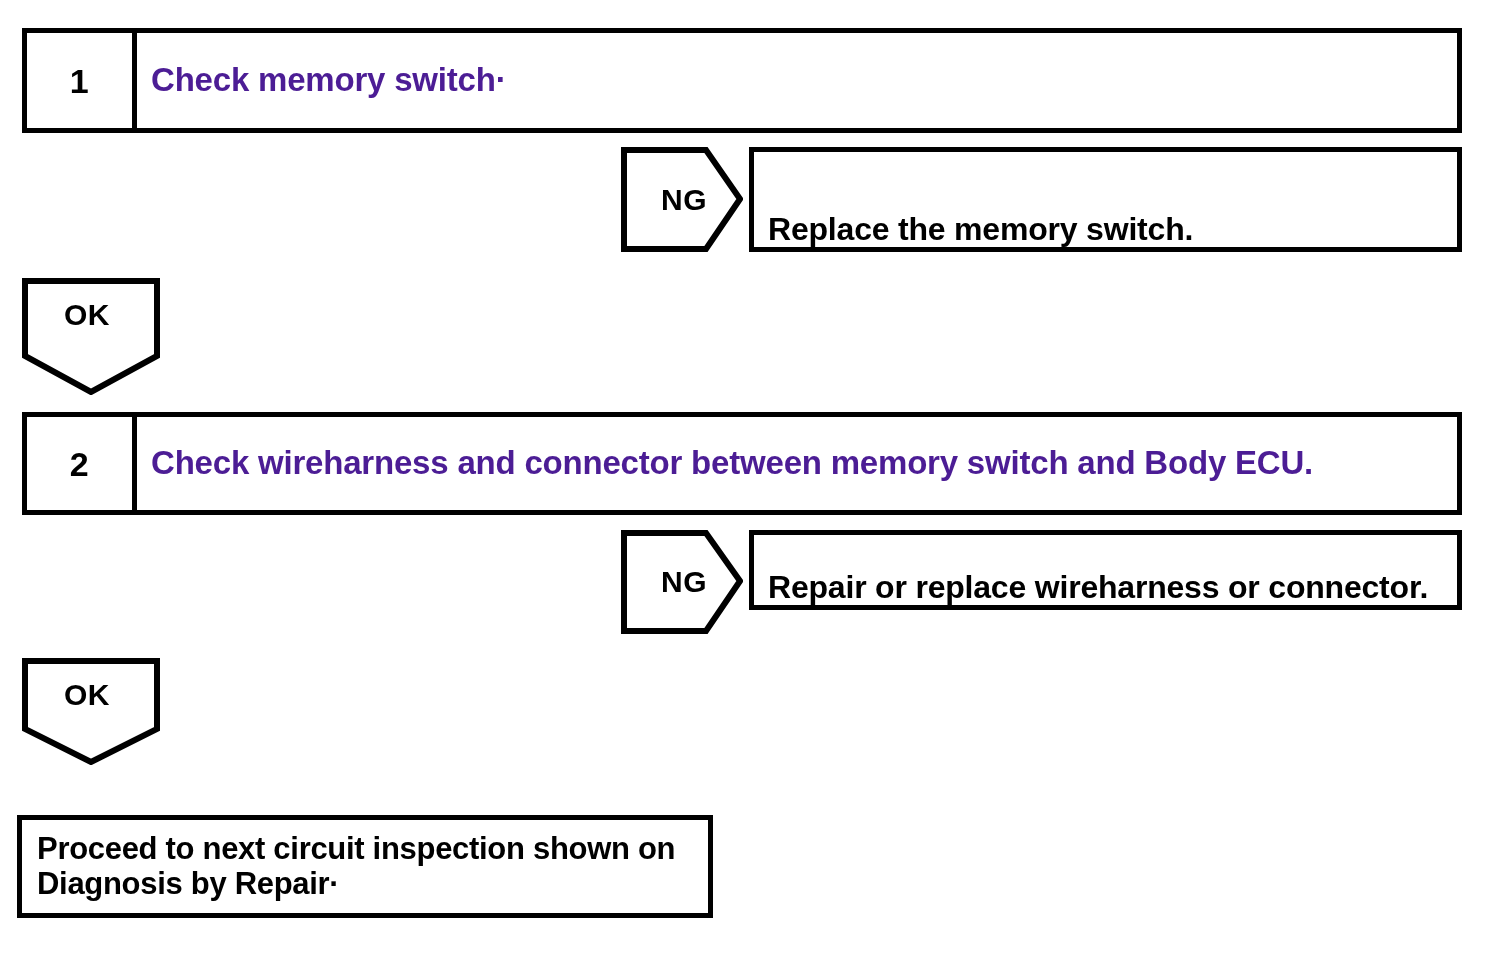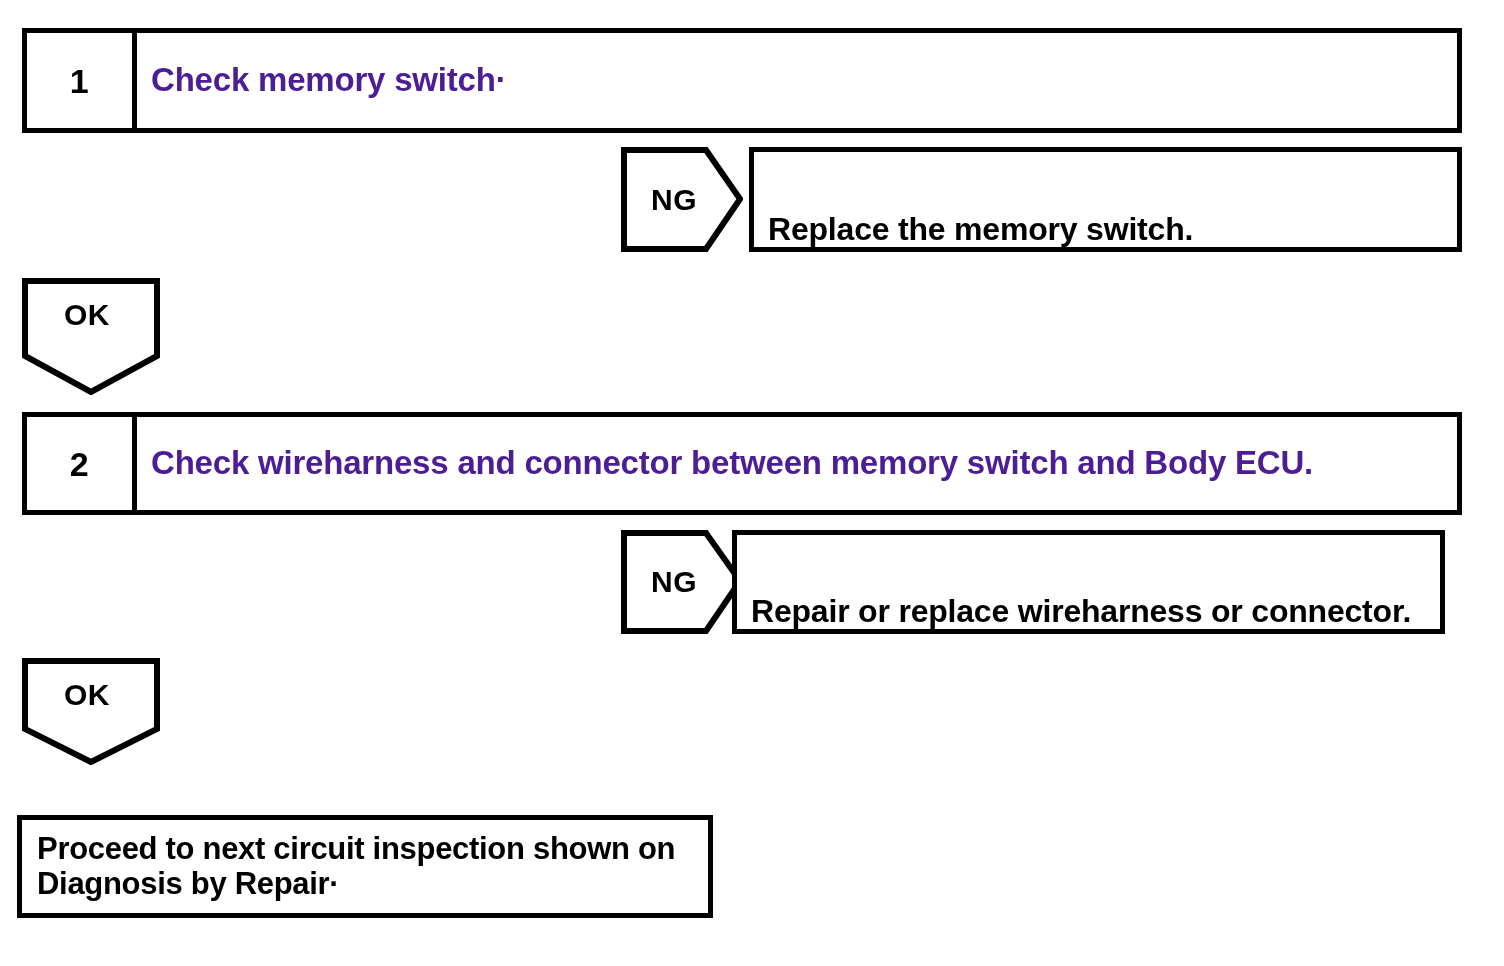--- a/index.html
+++ b/index.html
@@ -108,21 +108,21 @@
     top: 0;
     display: block;
   }
   .ng-label {
     position: relative;
     font-size: 30px;
     font-weight: bold;
     color: #000000;
     line-height: 1;
     letter-spacing: 0.5px;
-    margin-left: 30px;
+    margin-left: 40px;
   }
 
   
   .ok-arrow {
     position: absolute;
   }
   .ok-arrow svg {
     position: absolute;
     left: 0;
     top: 0;
@@ -181,21 +181,21 @@
     </div>
   </div>
 
   <div class="ng-arrow" style="left:621px; top:530px; width:122px; height:104px;">
     <svg width="122" height="104" viewBox="0 0 122 104">
       <polygon points="3,3 85,3 119,51 85,101 3,101" fill="#ffffff" stroke="#000000" stroke-width="6" stroke-linejoin="miter"></polygon>
     </svg>
     <span class="ng-label">NG</span>
   </div>
 
-  <div class="result-box" style="left:732px; top:530px; width:713px; height:104px;">
+  <div class="result-box" style="left:749px; top:530px; width:713px; height:80px;">
     <span class="result-text">Repair or replace wireharness or connector.</span>
   </div>
 
   <div class="ok-arrow" style="left:22px; top:658px; width:138px; height:107px;">
     <svg width="138" height="107" viewBox="0 0 138 107">
       <polygon points="3,3 135,3 135,71 69,104 3,71" fill="#ffffff" stroke="#000000" stroke-width="6" stroke-linejoin="miter"></polygon>
     </svg>
     <span class="ok-label">OK</span>
   </div>
 

